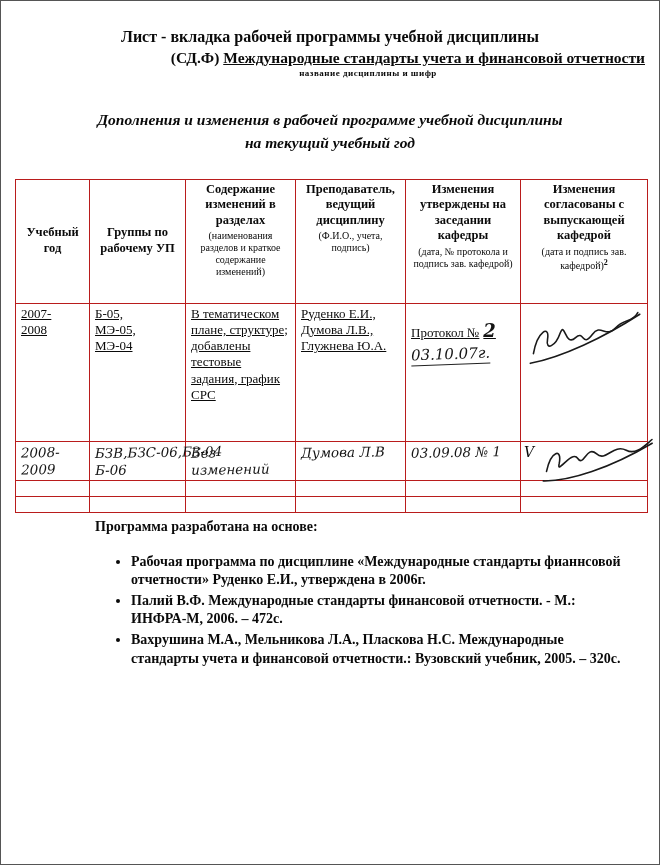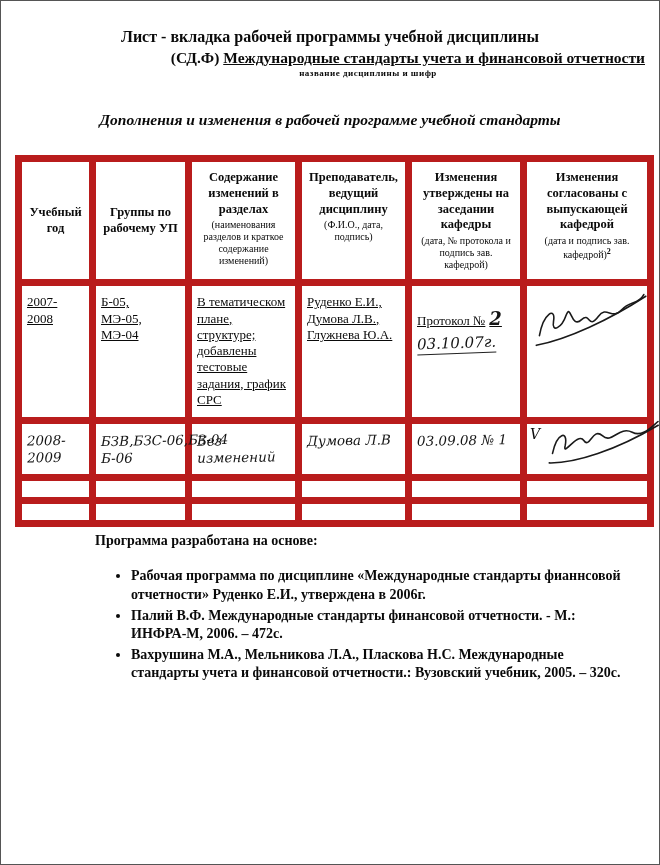--- a/index.html
+++ b/index.html
@@ -12,21 +12,21 @@
     padding:26px 14px 0;
     overflow:hidden;
   }
   .title { text-align:center; font-weight:bold; font-size:16px; line-height:1.25; }
   .title-line2 { text-align:right; font-weight:bold; font-size:15.5px; margin-top:2px; }
   .underl { text-decoration:underline; }
   .caption { text-align:center; font-size:9px; font-weight:bold; transform:translateX(38px); margin-top:1px; letter-spacing:0.5px; }
   .section-heading { text-align:center; font-weight:bold; font-style:italic; font-size:15.5px; margin-top:30px; line-height:1.5; }
 
   table.main { border-collapse:collapse; width:632px; margin:24px auto 0; table-layout:fixed; }
-  .main th, .main td { border:7px solid #b91c1c; vertical-align:top; padding:8px 5px; overflow:visible; }
+  .main th, .main td { border:1px solid #b91c1c; vertical-align:top; padding:2px 5px; overflow:visible; }
   .main th { font-weight:bold; text-align:center; }
   .main th.vmid { vertical-align:middle; }
   .th-main { font-size:12.5px; font-weight:bold; line-height:1.25; }
   .th-sub { font-size:10px; font-weight:normal; line-height:1.2; margin-top:2px; }
   .fn-ref { font-size:8px; font-weight:bold; }
   tr.hdr { height:124px; }
   tr.r1 { height:138px; }
   tr.r2 { height:38px;margin-top:10px; }
   tr.rEmpty { height:16px; }
   td { font-size:13px; line-height:1.25;text-decoration:underline; }
@@ -67,21 +67,22 @@
 <div class="page">
 
   <div class="title">Лист - вкладка рабочей программы учебной дисциплины</div>
   <div class="title-line2">
     <span>(СД.Ф)</span>
     <span class="underl">Международные стандарты учета и финансовой отчетности</span>
   </div>
   <div class="caption">название дисциплины  и  шифр</div>
 
   <div class="section-heading">
-    <div>Дополнения и изменения  в рабочей программе учебной стандарты</div>
+    <div>Дополнения и изменения  в рабочей программе учебной дисциплины</div>
+    <div>на текущий учебный год</div>
   </div>
 
   <table class="main">
     <colgroup>
       <col class="col-year">
         <col class="col-group">
         <col class="col-cont">
       <col class="col-teach">
         <col class="col-appr">
         <col class="col-agr">
@@ -93,21 +94,21 @@
       </th>
       <th class="vmid">
         <div class="th-main">Группы по рабочему УП</div>
       </th>
       <th>
         <div class="th-main">Содержание изменений в разделах</div>
         <div class="th-sub">(наименования разделов и краткое содержание изменений)</div>
       </th>
       <th>
         <div class="th-main">Преподаватель, ведущий дисциплину</div>
-        <div class="th-sub">(Ф.И.О.,  дата, подпись)</div>
+        <div class="th-sub">(Ф.И.О.,  учета, подпись)</div>
       </th>
       <th>
         <div class="th-main">Изменения утверждены на заседании кафедры</div>
         <div class="th-sub">(дата, № протокола и подпись зав. кафедрой)</div>
       </th>
       <th>
         <div class="th-main">Изменения согласованы с выпускающей кафедрой</div>
         <div class="th-sub">
           <span>(дата и подпись зав. кафедрой)</span><sup class="fn-ref">2</sup>
         </div>

